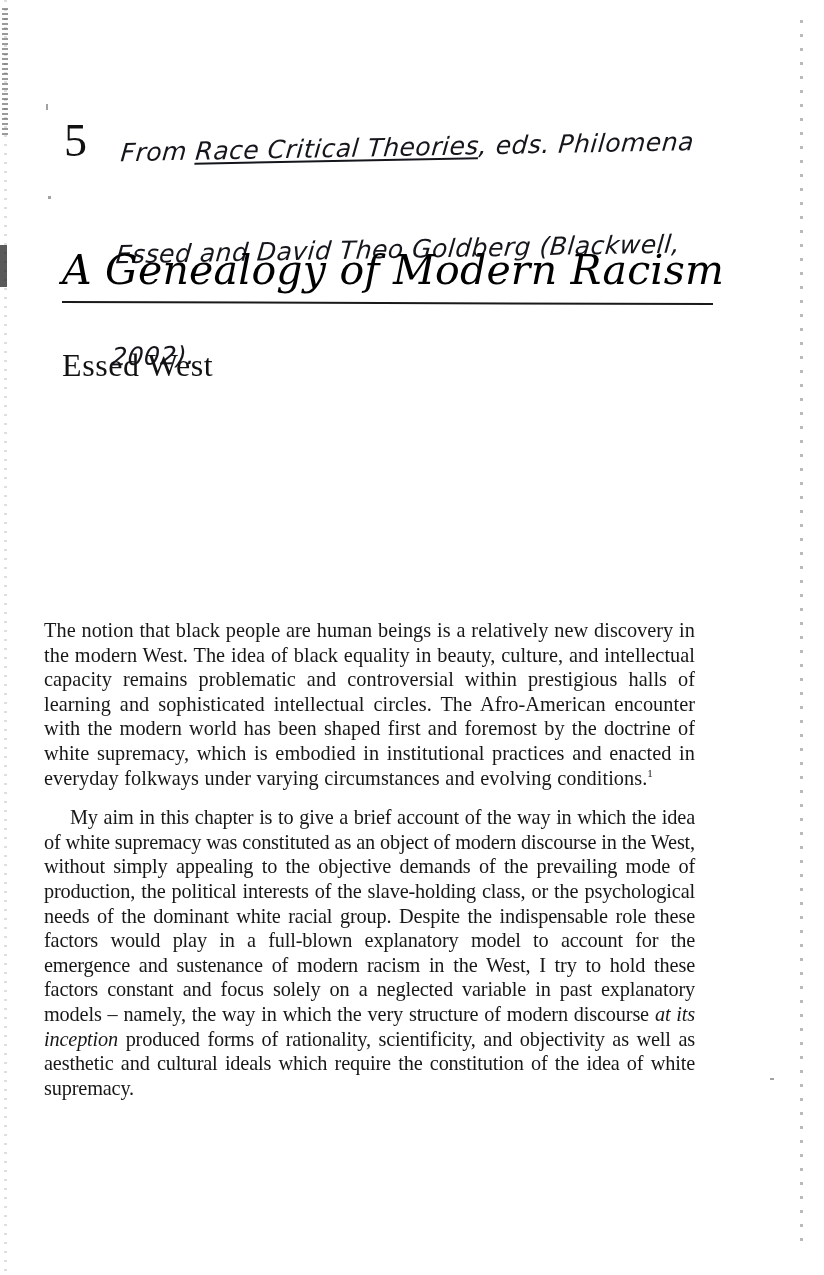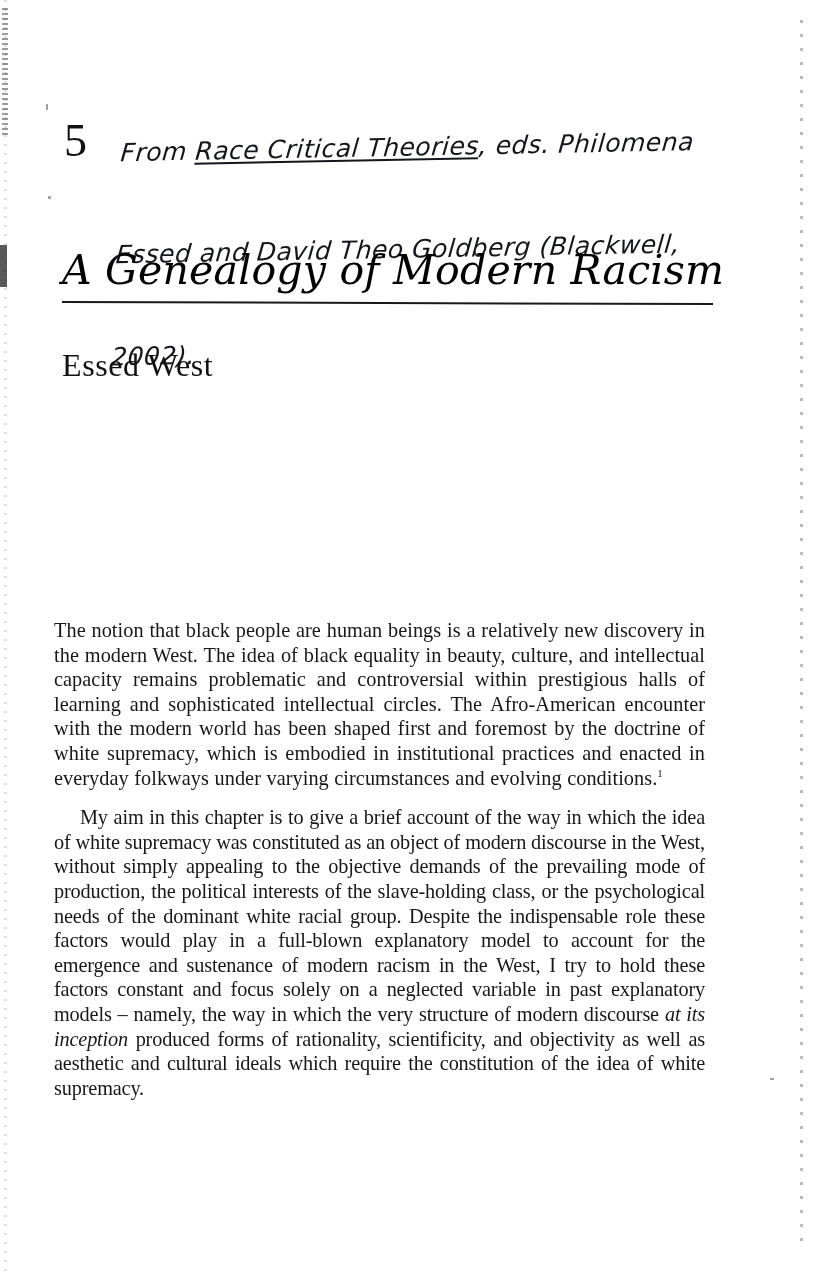--- a/index.html
+++ b/index.html
@@ -154,21 +154,21 @@
     font-family: "Liberation Serif", "DejaVu Serif", serif;
     font-size: 32px;
     line-height: 38px;
     letter-spacing: 0.6px;
     color: #121212;
   }
 
   
   .body-text {
     position: absolute;
-    left: 54px;
+    left: 44px;
     top: 618px;
     width: 651px;
   }
   .para {
     font-family: "Liberation Serif", "DejaVu Serif", serif;
     font-size: 20.3px;
     line-height: 24.6px;
     text-align: justify;
     text-justify: inter-word;
     color: #171717;

